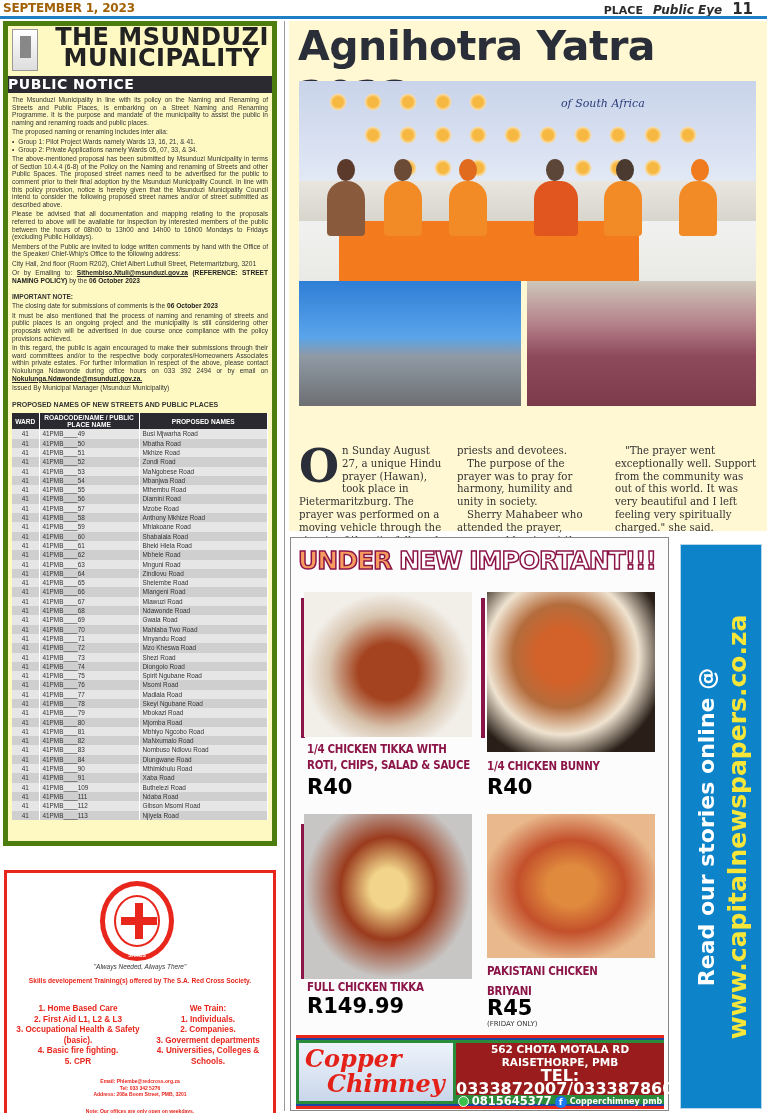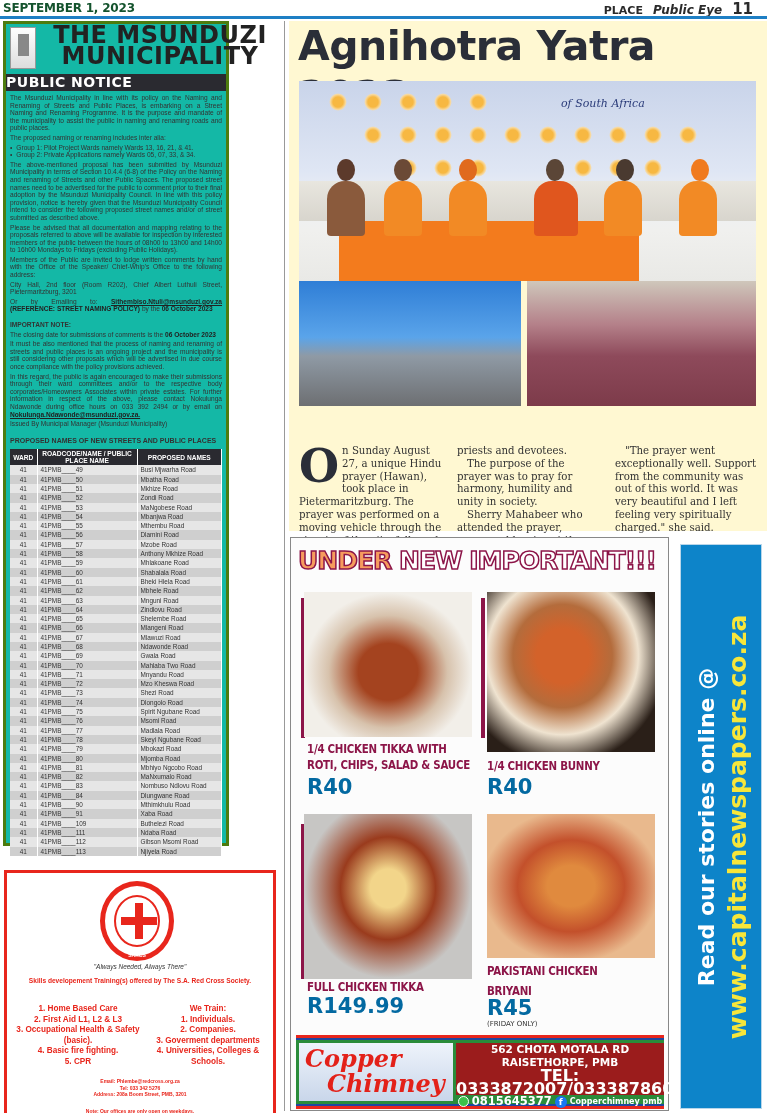--- a/index.html
+++ b/index.html
@@ -1,27 +1,27 @@
 <!DOCTYPE html>
 <html><head>
 <meta charset="utf-8">
 <style>
 *{box-sizing:border-box;margin:0;padding:0}
 html,body{width:767px;height:1113px;background:#fff;overflow:hidden}
 body{position:relative;font-family:"Liberation Sans",sans-serif;color:#222}
 .hdr{position:absolute;left:0;top:0;width:767px;height:20px}
-.hdr .date{position:absolute;left:3px;top:1px;font:bold 12px "DejaVu Sans",sans-serif;color:#14532d;letter-spacing:-0.2px}
+.hdr .date{position:absolute;left:3px;top:1px;font:bold 12px "DejaVu Sans",sans-serif;color:#a16207;letter-spacing:-0.2px}
 .hdr .right{position:absolute;right:14px;top:0px;display:flex;align-items:baseline;gap:10px}
 .hdr .news{font:bold 11px "DejaVu Sans",sans-serif;color:#2b2b2b}
 .hdr .pe{font:italic bold 12px "DejaVu Sans",sans-serif;color:#2b2b2b}
 .hdr .pg{font:bold 15px "DejaVu Sans",sans-serif;color:#2b2b2b}
 .rule{position:absolute;left:0;top:16px;width:767px;height:3px;background:#1e7fc4}
 
 
-.notice{position:absolute;left:3px;top:21px;width:226px;height:825px;border:3px solid #4d7c0f;background:#14b8a6}
+.notice{position:absolute;left:3px;top:21px;width:274px;height:825px;border:5px solid #4d7c0f;background:#fef9c3}
 .nt-head{position:relative;height:50px;border-bottom:0}
 .nt-logo{position:absolute;left:4px;top:3px;width:26px;height:42px;border:1px solid #999;background:linear-gradient(#fff,#ddd)}
 .nt-logo::before{content:"";position:absolute;left:7px;top:6px;width:11px;height:22px;background:#888}
 .nt-title{position:absolute;left:36px;top:1px;width:236px;text-align:center;font:900 24px/21px "DejaVu Sans",sans-serif;color:#222;letter-spacing:0.5px}
 .nt-bar{height:17px;background:#2a2a30;color:#fff;text-align:left;font:bold 14px/17px "DejaVu Sans",sans-serif;letter-spacing:0.5px}
 .nt-body{padding:3px 4px;font-size:6.6px;line-height:7.6px;color:#333;text-align:justify}
 .nt-body p{margin-bottom:2px}
 .nt-body ul{list-style:none;margin-bottom:2px}
 .nt-body li::before{content:"•";margin-right:4px}
 .nt-body .b{font-weight:bold;color:#222}
@@ -76,21 +76,21 @@
 .ad-hdr{position:absolute;left:7px;top:8px;font:900 25px/30px "DejaVu Sans",sans-serif;letter-spacing:-1px}
 .ad-hdr .o{color:#f69c5e;-webkit-text-stroke:1.5px #8c1548}
 .ad-hdr .w{color:#fff;-webkit-text-stroke:1.5px #8c1548}
 .food{position:absolute;background:#c86b2d;overflow:hidden}
 .f1{left:13px;top:54px;width:168px;height:145px;background:radial-gradient(ellipse at 50% 55%,#a4431f 25%,#d7c2ac 50%,#f2efe9 70%)}
 .f2{left:196px;top:54px;width:168px;height:160px;background:radial-gradient(ellipse at 45% 40%,#d3622a 20%,#b46c3c 38%,#efe3d0 58%,#2a1f18 80%)}
 .f3{left:13px;top:276px;width:168px;height:165px;background:radial-gradient(ellipse at 50% 45%,#f2d58a 15%,#9a3b1d 40%,#c7c6c4 70%)}
 .f4{left:196px;top:276px;width:168px;height:144px;background:radial-gradient(ellipse at 50% 50%,#e08a3e 20%,#c3502b 45%,#e9b98d 75%)}
 .fbar{position:absolute;width:4px;background:#8c1548}
 .fname{position:absolute;font:bold 12.5px/16px "DejaVu Sans",sans-serif;color:#8c1548;transform:scaleX(0.82);transform-origin:left;white-space:nowrap;letter-spacing:-0.3px}
-.fprice{position:absolute;font:900 21px/22px "DejaVu Sans",sans-serif;color:#0369a1}
+.fprice{position:absolute;font:900 21px/22px "DejaVu Sans",sans-serif;color:#000000}
 .fnote{position:absolute;font:7px "DejaVu Sans",sans-serif;color:#333}
 .cc{position:absolute;left:5px;top:497px;width:368px;height:74px;border-top:3px solid #e8261c;border-bottom:3px solid #e8261c;background:#1e46a0;padding:2px 0}
 .cc-in{position:absolute;left:0;top:2px;width:100%;height:64px;background:#2a8c3a;padding:2px}
 .cc-logo{position:absolute;left:3px;top:3px;width:154px;height:58px;background:linear-gradient(#eef3fb,#c9d6ea)}
 .cc-logo .t{position:absolute;font:italic 900 24px/24px "DejaVu Serif",serif;color:#e32119}
 .cc-info{position:absolute;left:160px;top:3px;width:208px;height:52px;background:#9b1c1c;color:#fff;text-align:center;font:bold 10.5px/13px "DejaVu Sans",sans-serif}
 .cc-info .s{display:flex;align-items:center;justify-content:center;gap:3px;font-size:11.5px}
 .cc-info .wa{display:inline-block;width:11px;height:11px;border-radius:50%;background:#3cc24a;border:1px solid #fff}
 .cc-info .fb{display:inline-block;width:12px;height:12px;border-radius:50%;background:#1877f2;color:#fff;font-size:9px;line-height:12px}
 .cc-info .small{font-size:8px}

